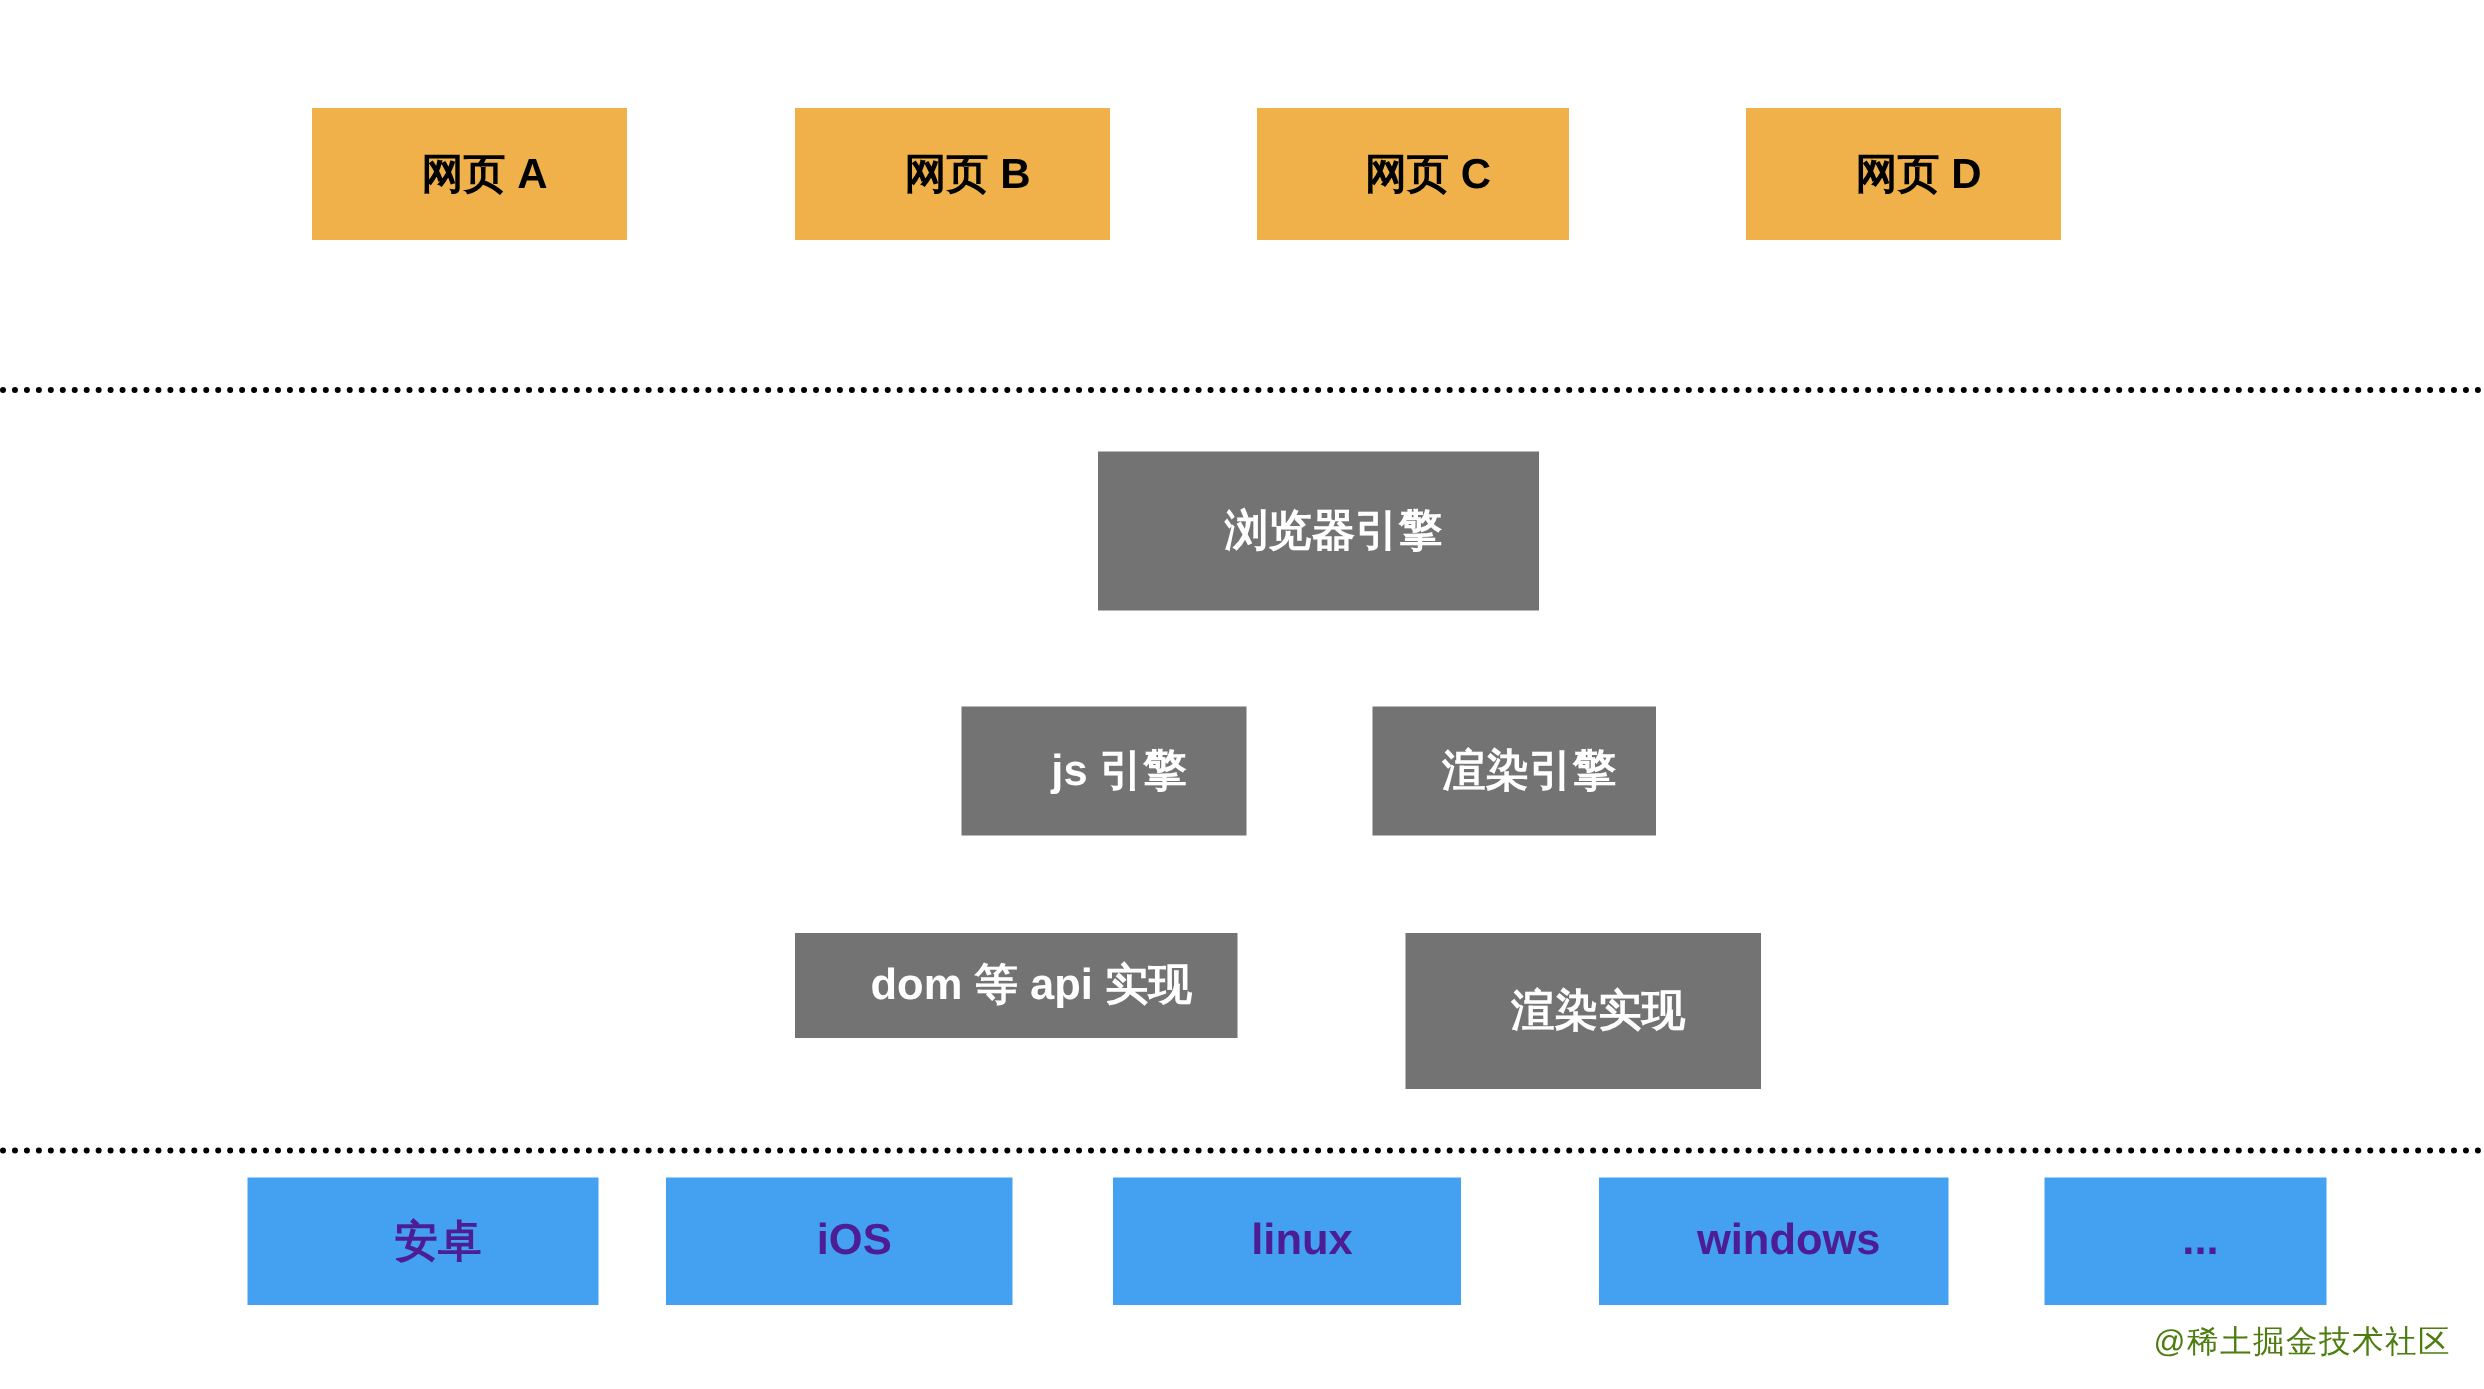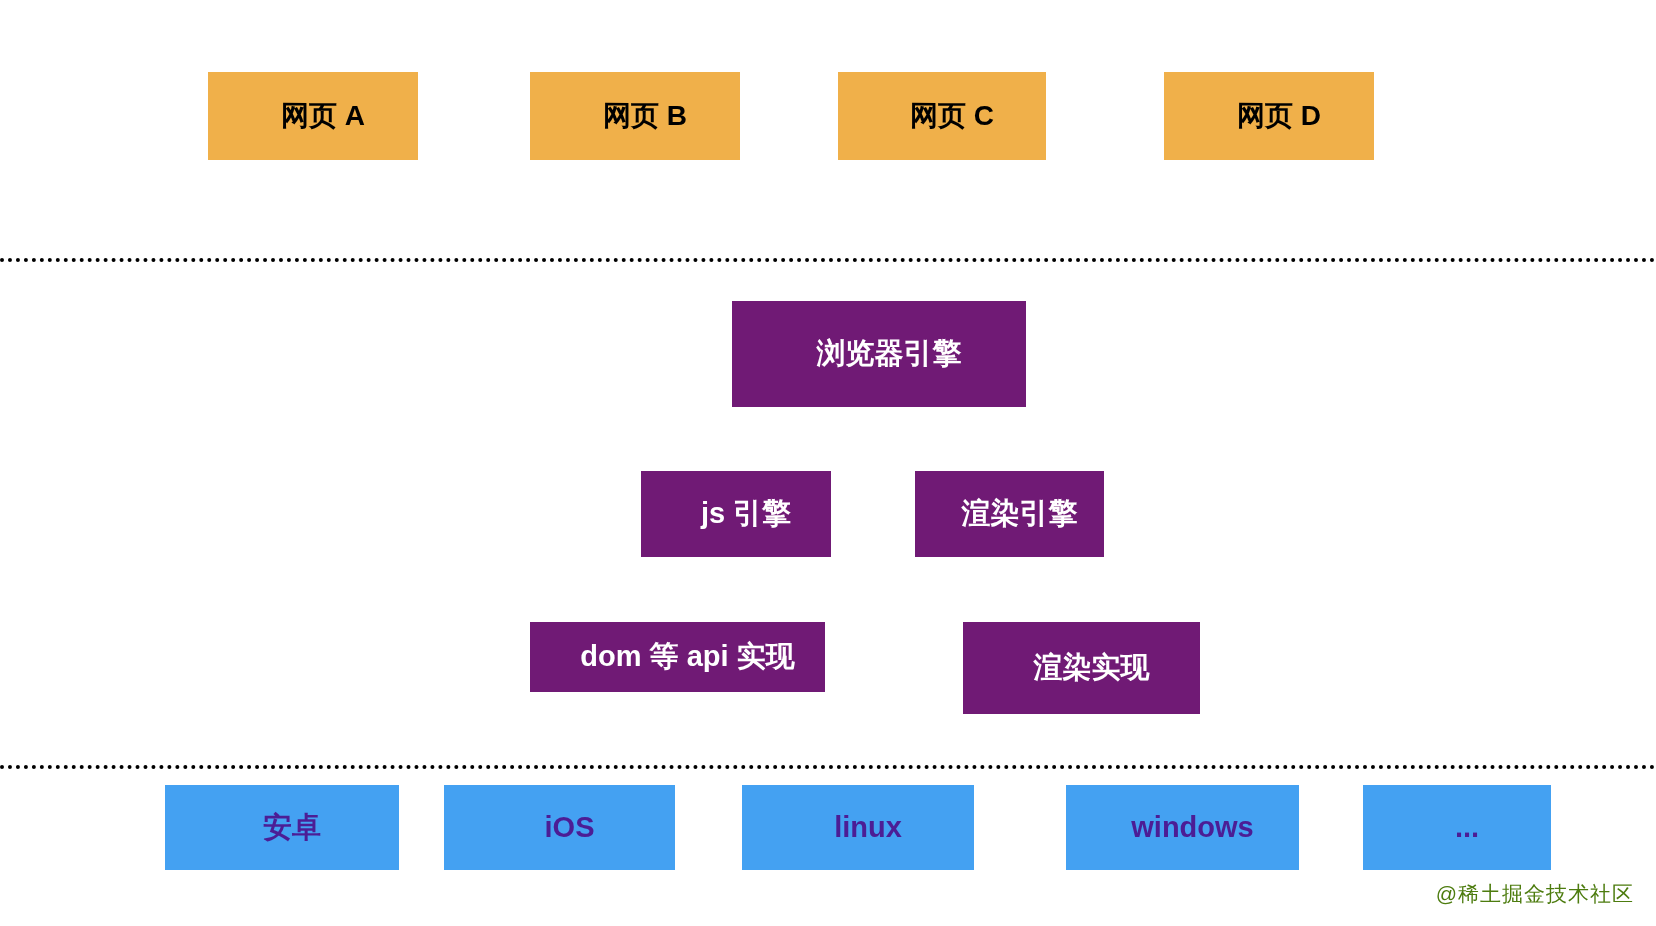--- a/index.html
+++ b/index.html
@@ -43,29 +43,29 @@
     left: 0;
     width: 1656px;
     height: 0;
     border-top: 4px dotted #000000;
   }
   .divider-1 { top: 258px; }
   .divider-2 { top: 765px; }
 
   
   .engine-box {
-    background: #701a75;
+    background: #737373;
     color: #ffffff;
     font-size: 29px;
   }
   .browser-engine { left: 732px; top: 301px; width: 274px; height: 106px; }
   .js-engine      { left: 641px; top: 471px; width: 170px; height: 86px; }
   .render-engine  { left: 915px; top: 471px; width: 169px; height: 86px; }
   .dom-api-impl   { left: 530px; top: 622px; width: 275px; height: 70px; }
-  .render-impl    { left: 937px; top: 622px; width: 217px; height: 92px; margin-left: 26px; }
+  .render-impl    { left: 937px; top: 622px; width: 217px; height: 104px; }
 
   
   .os-box {
     background: #44A1F2;
     color: #4c1d95;
     font-size: 29px;
     top: 785px;
     height: 85px;
   }
   .os-android { left: 165px;  width: 214px; }

